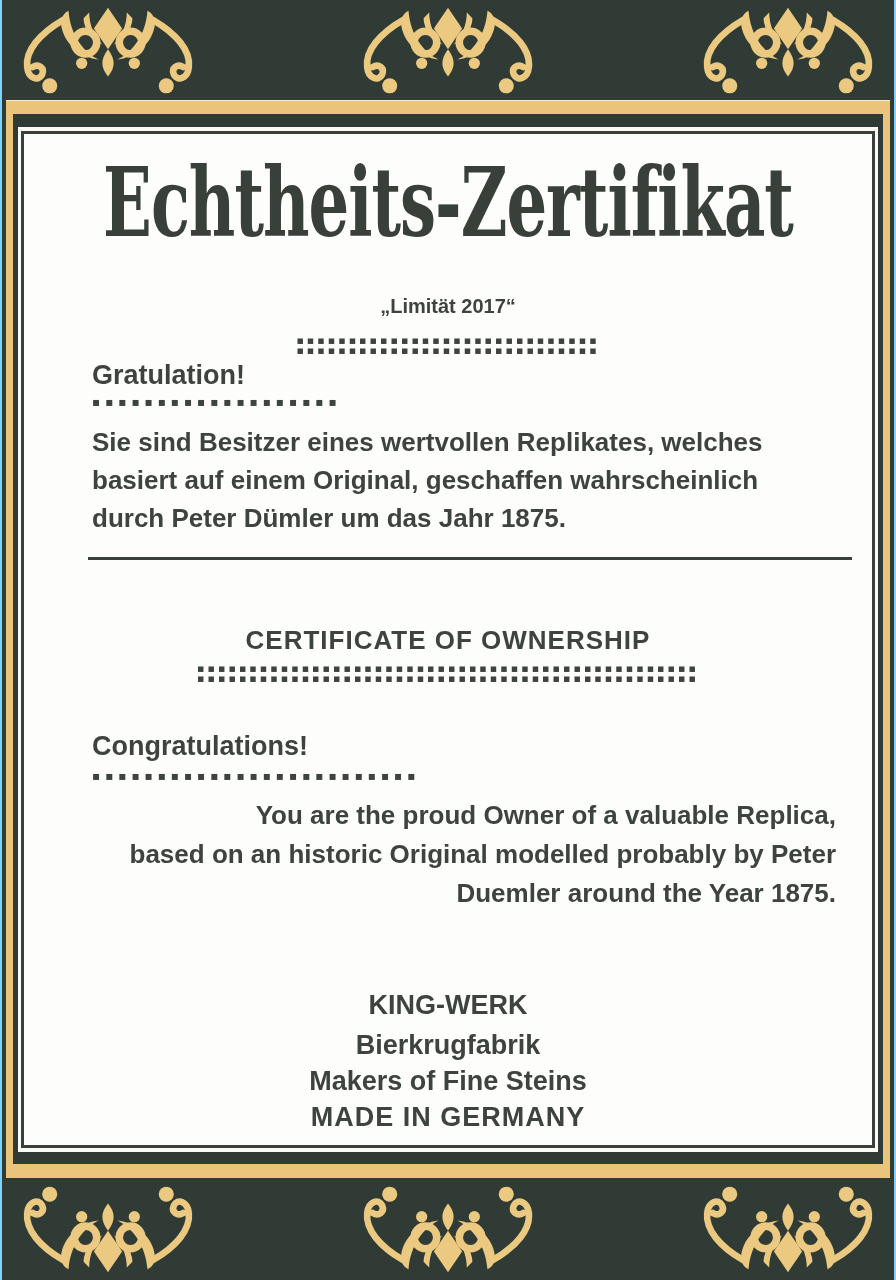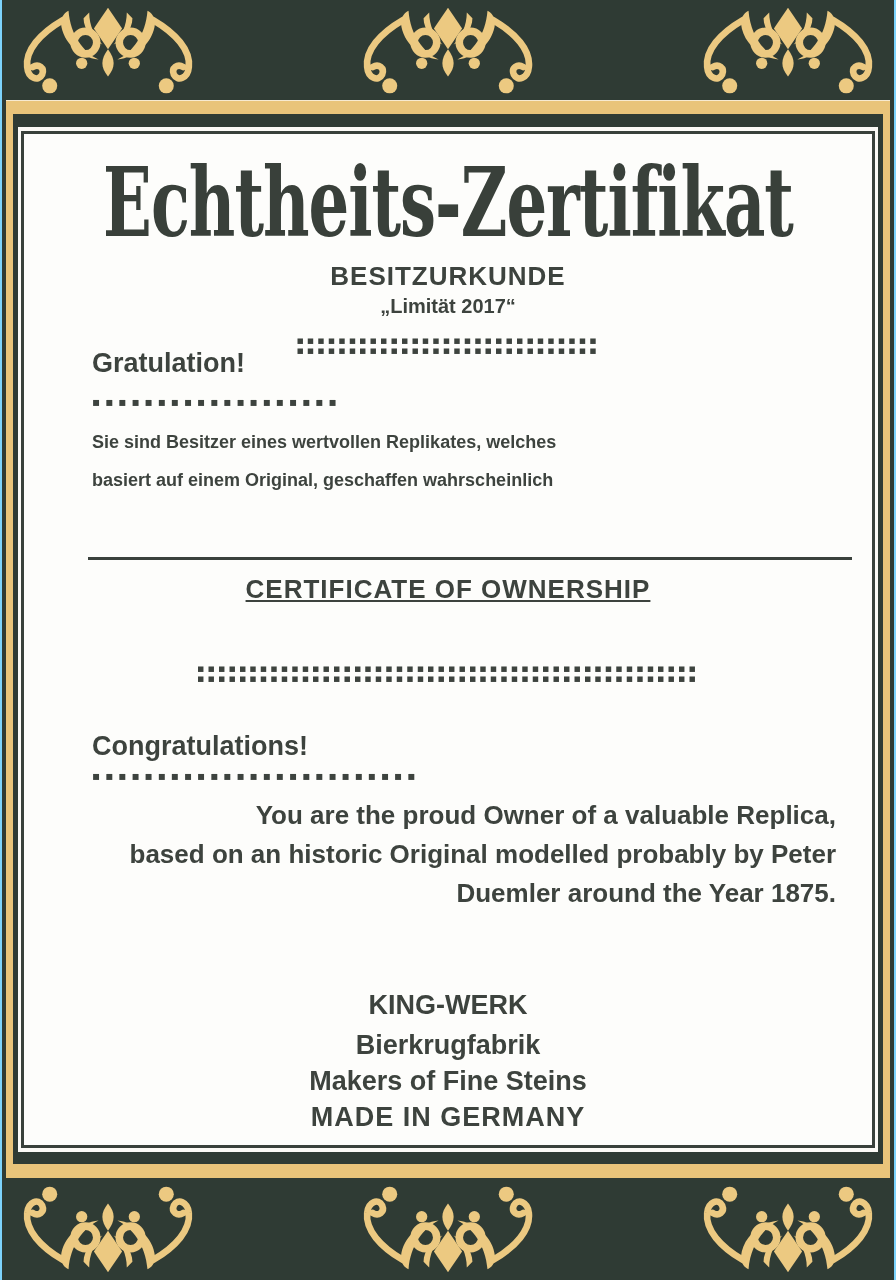--- a/index.html
+++ b/index.html
@@ -31,34 +31,34 @@
   .main-title {
     top:142px; height:118px; display:flex; align-items:center; justify-content:center;
     font-family:"DejaVu Serif", serif; font-weight:bold; font-size:64px;
     letter-spacing:-1px; color:#39403a; transform:scaleY(1.5); white-space:nowrap;
   }
   .h-sub     { font-size:26px; letter-spacing:1px; }
   .h-edition { font-size:20px; }
   .sep-colons { font-family:"DejaVu Sans", sans-serif; font-size:11px; letter-spacing:3px; line-height:10px; white-space:nowrap; }
   .sep-dots   { font-family:"DejaVu Sans", sans-serif; font-size:12px; letter-spacing:5px; white-space:nowrap; }
   .greeting  { font-size:27px; }
-  .body-de div { font-size:18px; line-height:38px; }
+  .body-de div { font-size:26px; line-height:38px; }
   .body-en div { font-size:26px; line-height:39px;text-align:right; }
   .divider { position:absolute; top:557px; left:88px; width:764px; height:3px; background:#3a413c; }
   .dateline { font-size:26px; }
   .maker    { font-size:27px; }
   .origin   { font-size:27px; letter-spacing:1px; }
 
   .pos-besitzurkunde { top:261px; }
   .pos-limitaet-de   { top:295px; }
   .pos-colons-de     { top:336px; }
-  .pos-gratulation   { top:348px; }
+  .pos-gratulation   { top:360px; }
   .pos-dots-de       { top:395px; }
   .pos-body-de       { top:423px; }
-  .pos-cert-own      { top:574px;text-decoration:underline; }
+  .pos-cert-own      { top:625px; }
   .pos-limitaet-en   { top:629px; }
   .pos-colons-en     { top:664px; }
   .pos-congrats      { top:731px; }
   .pos-dots-en       { top:769px; }
   .pos-body-en       { top:796px; }
   .pos-dateline      { top:926px; }
   .pos-maker-name    { top:990px; }
   .pos-maker-type    { top:1030px; }
   .pos-maker-tag     { top:1066px; }
   .pos-origin        { top:1102px; }
@@ -111,31 +111,31 @@
     </svg>
   <svg class="ornament bottom orn-center" viewBox="0 0 200 100">
       <use href="#flourish"></use>
     </svg>
   <svg class="ornament bottom orn-right" viewBox="0 0 200 100">
       <use href="#flourish"></use>
     </svg>
 
   <div class="tb centered main-title">Echtheits-Zertifikat</div>
 
-  <div class="tb centered h-sub pos-besitzurkunde">BESITZURKUNDE</div>
   <div class="tb centered h-edition pos-limitaet-de">„Limität 2017“</div>
   <div class="tb centered sep-colons pos-colons-de">
     <div>▪▪▪▪▪▪▪▪▪▪▪▪▪▪▪▪▪▪▪▪▪▪▪▪▪▪▪▪▪</div>
     <div>▪▪▪▪▪▪▪▪▪▪▪▪▪▪▪▪▪▪▪▪▪▪▪▪▪▪▪▪▪</div>
   </div>
   <div class="tb leftcol greeting pos-gratulation">Gratulation!</div>
   <div class="tb leftcol sep-dots pos-dots-de">▪▪▪▪▪▪▪▪▪▪▪▪▪▪▪▪▪▪▪</div>
   <div class="tb leftcol body-de pos-body-de">
     <div>Sie sind Besitzer eines wertvollen Replikates, welches</div>
     <div>basiert auf einem Original, geschaffen wahrscheinlich</div>
+    <div>durch Peter Dümler um das Jahr 1875.</div>
   </div>
 
   <div class="divider"></div>
 
   <div class="tb centered h-sub pos-cert-own">CERTIFICATE OF OWNERSHIP</div>
   <div class="tb centered sep-colons pos-colons-en">
     <div>▪▪▪▪▪▪▪▪▪▪▪▪▪▪▪▪▪▪▪▪▪▪▪▪▪▪▪▪▪▪▪▪▪▪▪▪▪▪▪▪▪▪▪▪▪▪▪▪</div>
     <div>▪▪▪▪▪▪▪▪▪▪▪▪▪▪▪▪▪▪▪▪▪▪▪▪▪▪▪▪▪▪▪▪▪▪▪▪▪▪▪▪▪▪▪▪▪▪▪▪</div>
   </div>
   <div class="tb leftcol greeting pos-congrats">Congratulations!</div>

